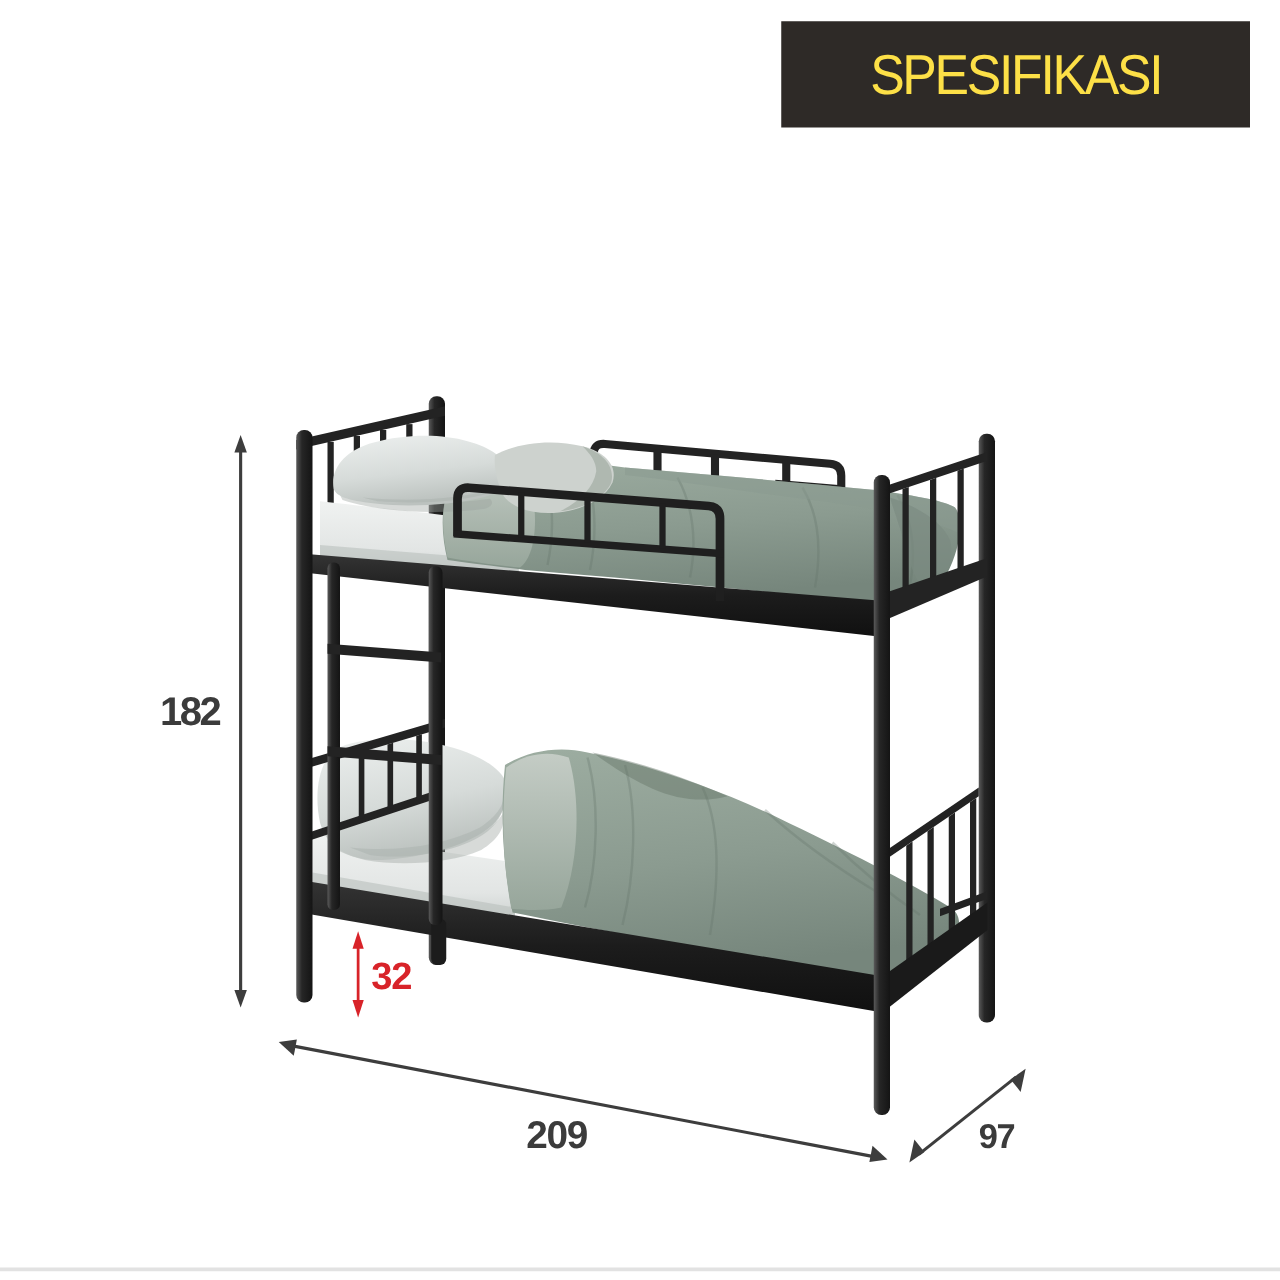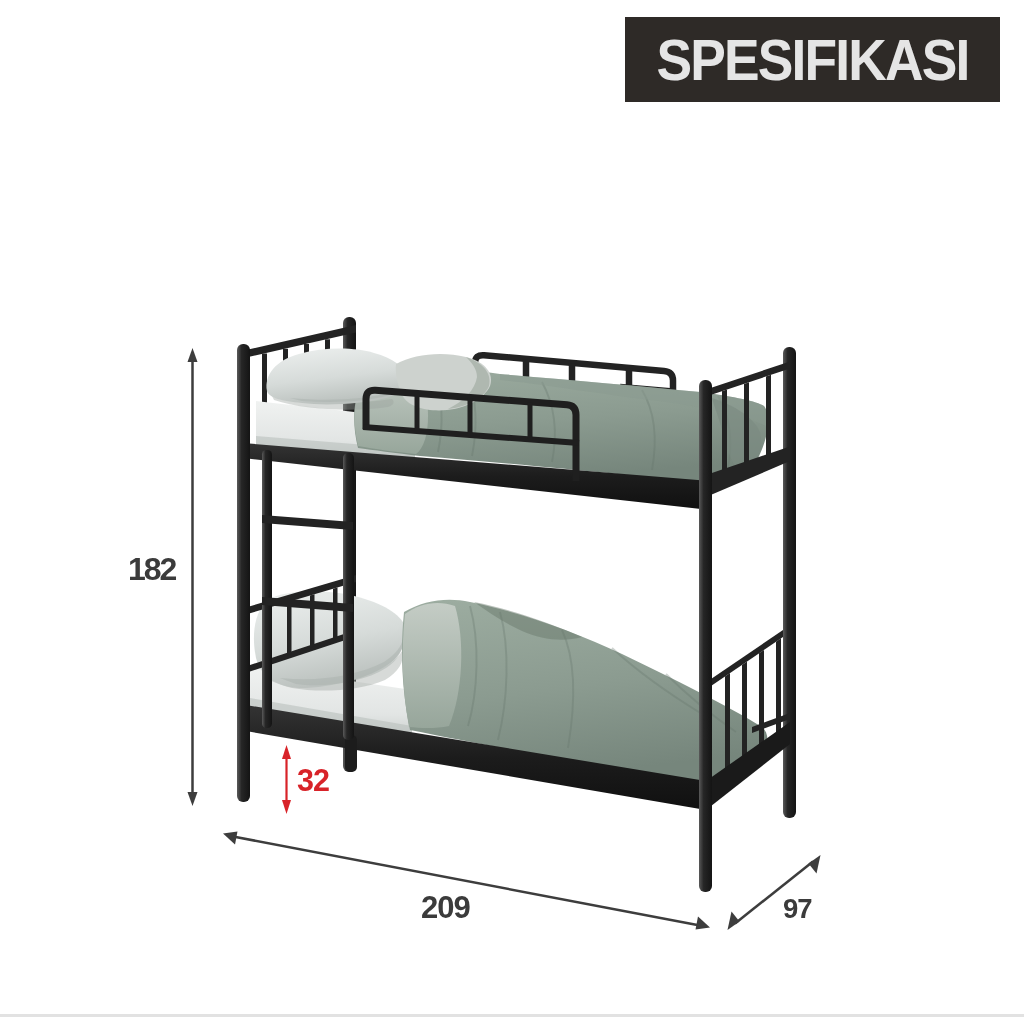--- a/index.html
+++ b/index.html
@@ -1,20 +1,20 @@
 <!DOCTYPE html>
 <html><head>
 <meta charset="utf-8">
 <style>
   html,body{margin:0;padding:0;background:#ffffff;width:1024px;height:1024px;overflow:hidden;
     font-family:"Liberation Sans",sans-serif;}
   .stage{position:relative;width:1024px;height:1024px;background:#ffffff;}
   .hdr{position:absolute;left:625px;top:17px;width:375px;height:85px;background:#2e2a27;
-    color:#e5e5e5;display:flex;align-items:center;justify-content:center;
-    font-weight:bold;font-size:58px;letter-spacing:-2px;}
+    color:#fde047;display:flex;align-items:center;justify-content:center;
+    font-weight:normal;font-size:45px;letter-spacing:-2px;}
   .hdr span{display:inline-block;transform:scaleX(0.92);}
 </style>
 </head>
 <body>
 <div class="stage">
 
 <div class="hdr">
       <span>SPESIFIKASI</span>
     </div>
 

